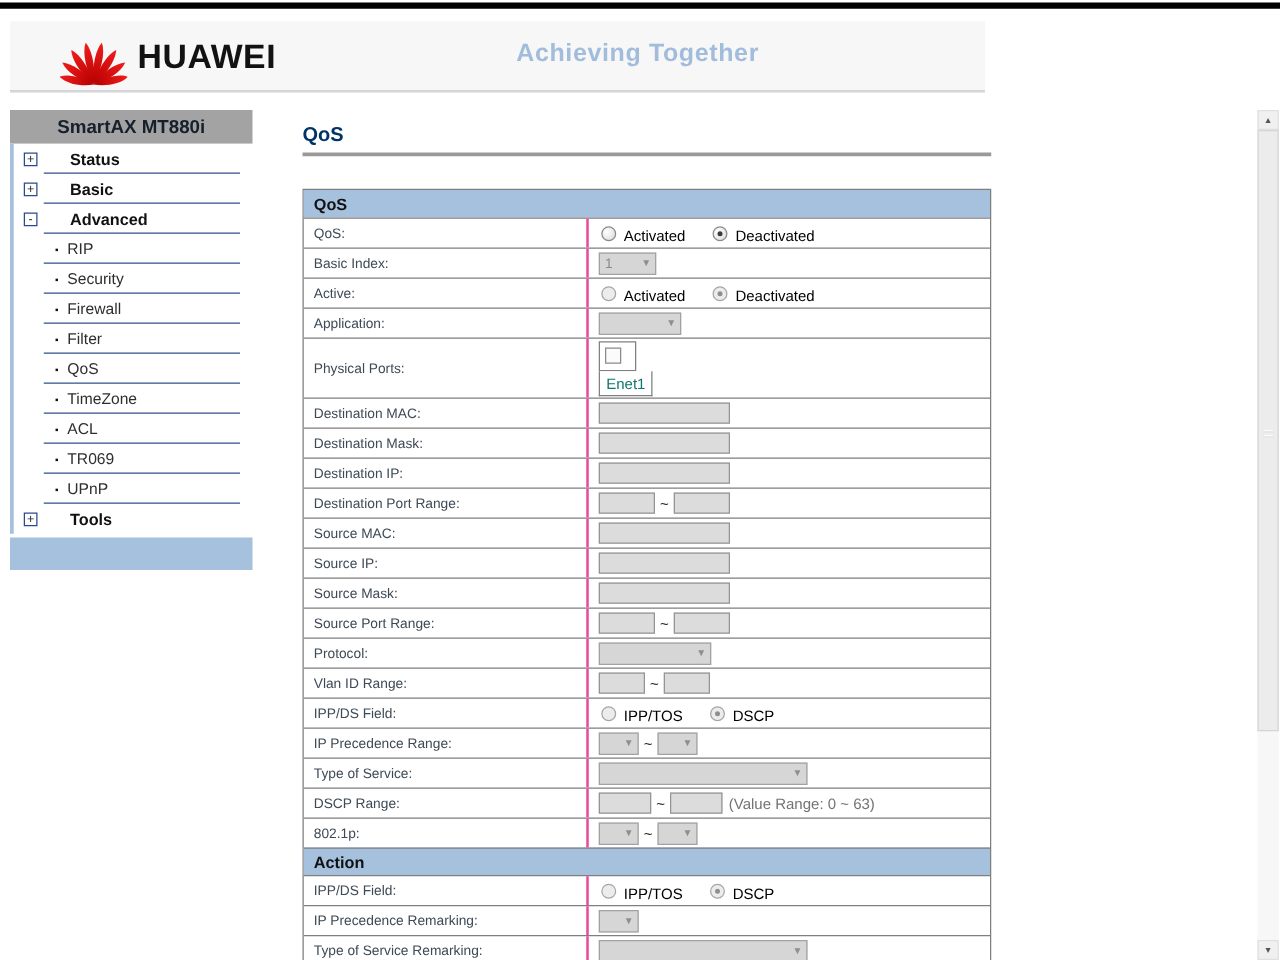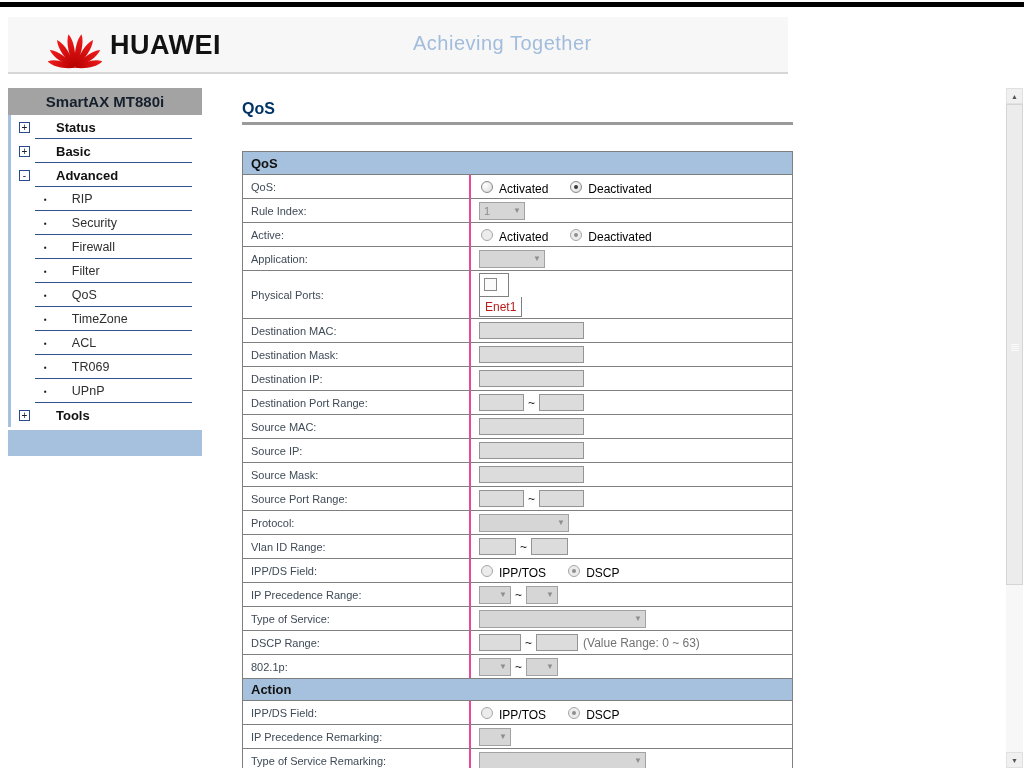--- a/index.html
+++ b/index.html
@@ -9,37 +9,37 @@
 
   
   .topbar { position:absolute; top:2px; left:0; width:1024px; height:5px; background:#000; }
 
   
   .header { position:absolute; top:17px; left:8px; width:780px; height:57px;
             background:#f7f7f7; border-bottom:2px solid #d6d6d6; }
   .logo { position:absolute; left:40px; top:3px; }
   .brand { position:absolute; left:102px; top:13px; font-size:27px; font-weight:bold;
            color:#121212; letter-spacing:0.5px; }
-  .slogan { position:absolute; left:405px; top:15px; font-size:20px; font-weight:normal;
+  .slogan { position:absolute; left:405px; top:15px; font-size:20px; font-weight:bold;
             color:#a2bcdc; letter-spacing:0.5px;text-align:center; }
 
   
   .sidebar { position:absolute; left:8px; top:88px; width:194px; }
   .sb-title { height:27px; background:#a3a3a3; text-align:center; line-height:27px;
               font-size:15px; font-weight:bold; color:#16202c; }
   .nav { background:#fff; border-left:3px solid #a6c1dd; }
   .nav-item { position:relative; height:24px; display:flex; align-items:center; cursor:pointer; }
   .nav-item.sep::after { content:""; position:absolute; left:24px; right:10px; bottom:0;
                          height:1px; background:#31508c; }
   .tgl { display:inline-flex; align-items:center; justify-content:center;
          width:11px; height:11px; margin-left:8px; border:1px solid #2b4a8b;
          background:#fff; color:#16202c; font-size:10px; line-height:9px; font-weight:normal; }
   .g-label { margin-left:26px; font-size:13px; font-weight:bold; color:#111; }
   .bullet { margin-left:33px; font-size:8px; color:#111; }
-  .s-label { margin-left:25px; font-size:12.5px; color:#2e2e2e; }
+  .s-label { margin-left:7px; font-size:12.5px; color:#2e2e2e; }
   .sb-footer { margin-top:3px; height:26px; background:#a6c1dd; }
 
   
   .page-title { position:absolute; left:242px; top:100px; font-size:16px; font-weight:bold;
                 color:#003366; }
   .title-rule { position:absolute; left:242px; top:122px; width:551px; height:3px;
                 background:#9a9a9a; }
 
   .form-table { position:absolute; left:242px; top:151px; width:551px;
                 border:1px solid #7f7f7f; background:#fff; }
@@ -74,21 +74,21 @@
   .tin.w105 { width:105px; } .tin.w45 { width:45px; } .tin.w42 { width:42px; } .tin.w37 { width:37px; }
 
   .tilde { font-size:12px; color:#1a1a1a; margin:0 4px; }
   .note { font-size:12px; color:#737373; margin-left:5px; white-space:nowrap; }
 
   .ports { display:inline-block; }
   .pcell-chk { width:30px; height:24px; border:1px solid #808080; background:#fff; }
   .chk { width:13px; height:13px; border:1px solid #8a8a8a; background:#fbfbfb;
          margin:4px 0 0 4px; }
   .pcell-lab { display:inline-block; border:1px solid #808080; border-top:none;
-               padding:3px 5px 2px 5px; font-size:12px; color:#b91c1c; background:#fff; }
+               padding:3px 5px 2px 5px; font-size:12px; color:#0f766e; background:#fff; }
 
   
   .scrollbar { position:absolute; left:1006px; top:88px; width:17px; height:680px;
                background:#f7f7f7; }
   .sb-btn { position:absolute; left:0; width:17px; height:16px; background:#f0f0f0;
             border:1px solid #e0e0e0; display:flex; align-items:center; justify-content:center;
             color:#555; font-size:7px; }
   .sb-up { top:0; } .sb-dn { bottom:0; }
   .sb-thumb { position:absolute; left:0; top:16px; width:17px; height:481px;
               background:#ececec; border:1px solid #d5d5d5; }
@@ -197,21 +197,21 @@
       <div class="lcell">QoS:</div>
       <div class="vcell">
         <span class="radio"></span>
         <span class="rlab">Activated</span>
         <span class="radio checked"></span>
         <span class="rlab">Deactivated</span>
       </div>
     </div>
 
     <div class="frow">
-      <div class="lcell">Rule Index:</div>
+      <div class="lcell">Basic Index:</div>
       <div class="vcell">
         <span class="sel w46">
           <span>1</span>
           <span class="arr">▼</span>
         </span>
       </div>
     </div>
 
     <div class="frow">
       <div class="lcell">Active:</div>

